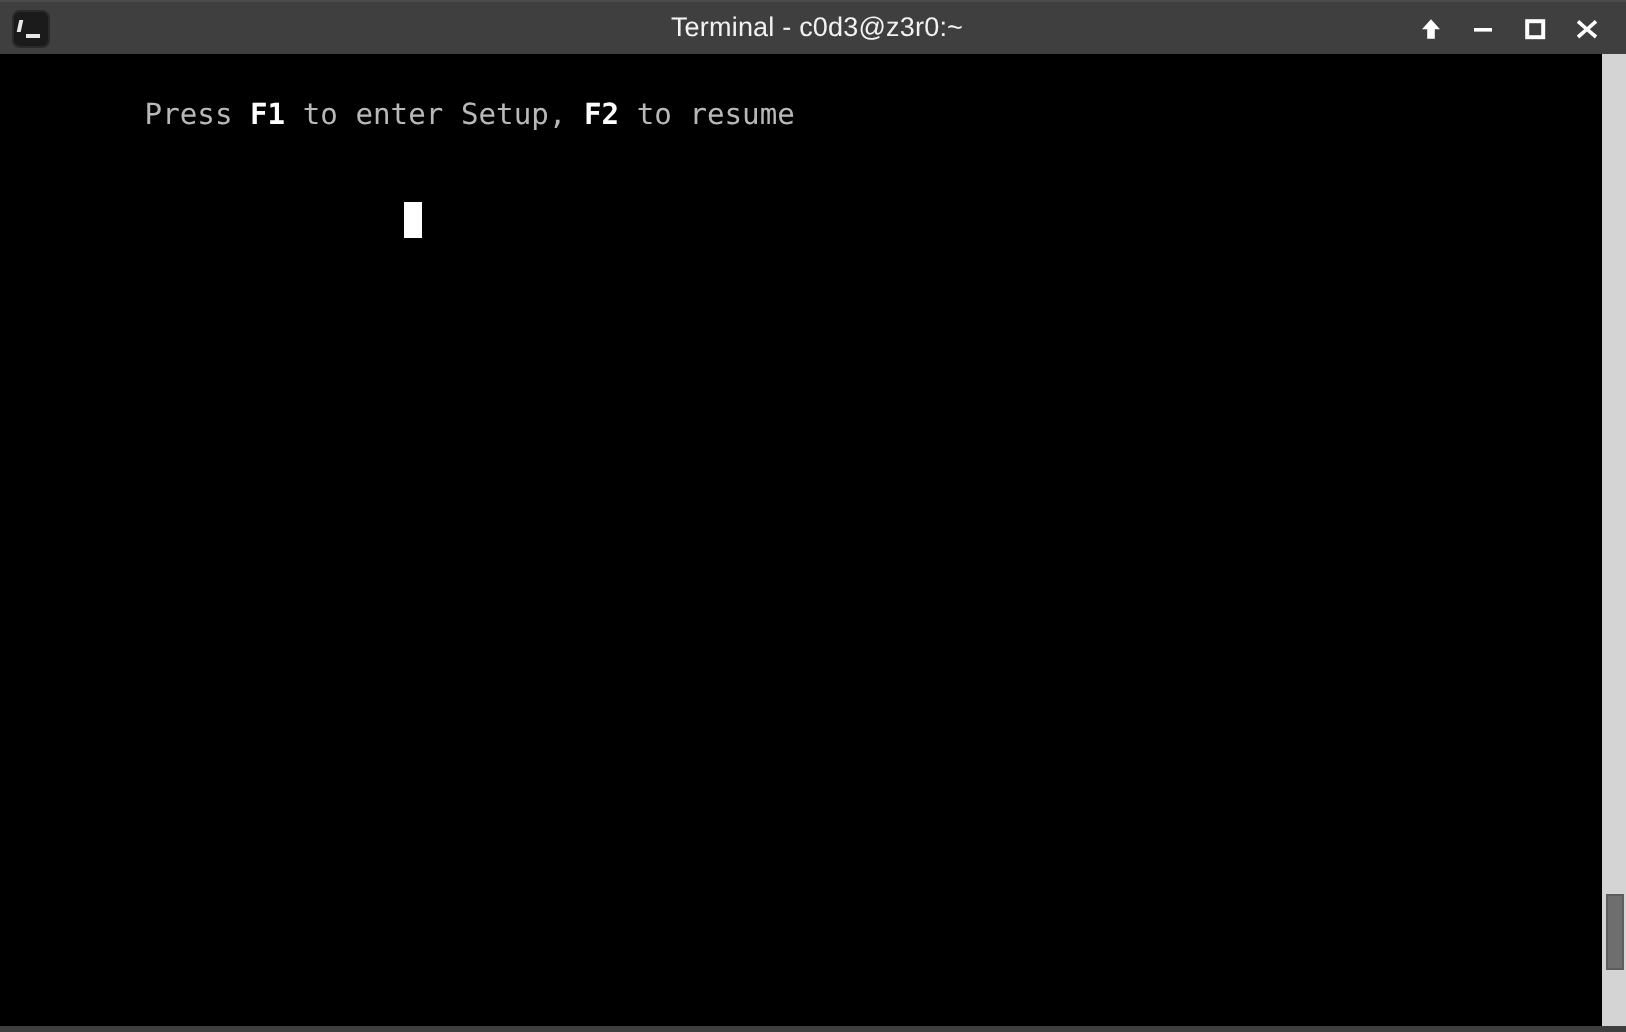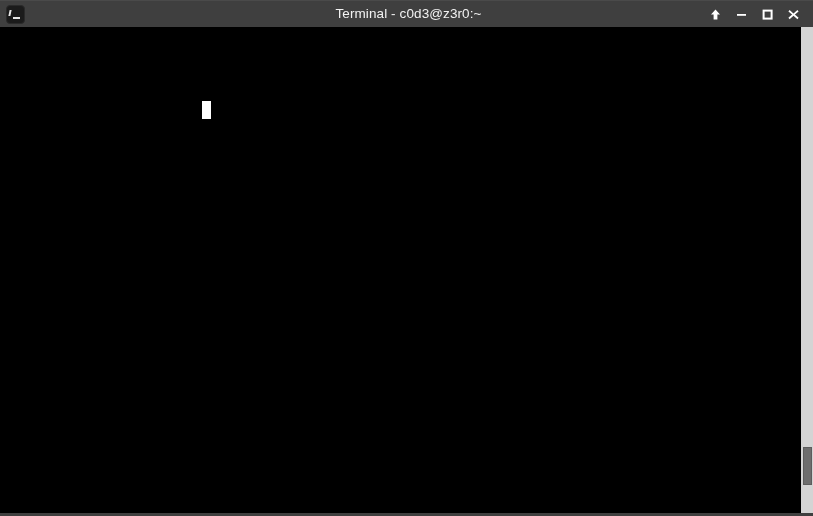--- a/index.html
+++ b/index.html
@@ -238,20 +238,23 @@
         </svg>
       </button>
 
     </div>
   </div>
 
 
   <div class="term-wrap">
 
     <div class="term-screen">
+      <div class="term-line">
+        <span>Press </span><span class="bold-white">F1</span><span> to enter Setup, </span><span class="bold-white">F2</span><span> to resume</span>
+      </div>
       <div class="cursor"></div>
     </div>
 
     <div class="scrollbar">
       <div class="scroll-thumb"></div>
     </div>
 
   </div>
 
 </div>

